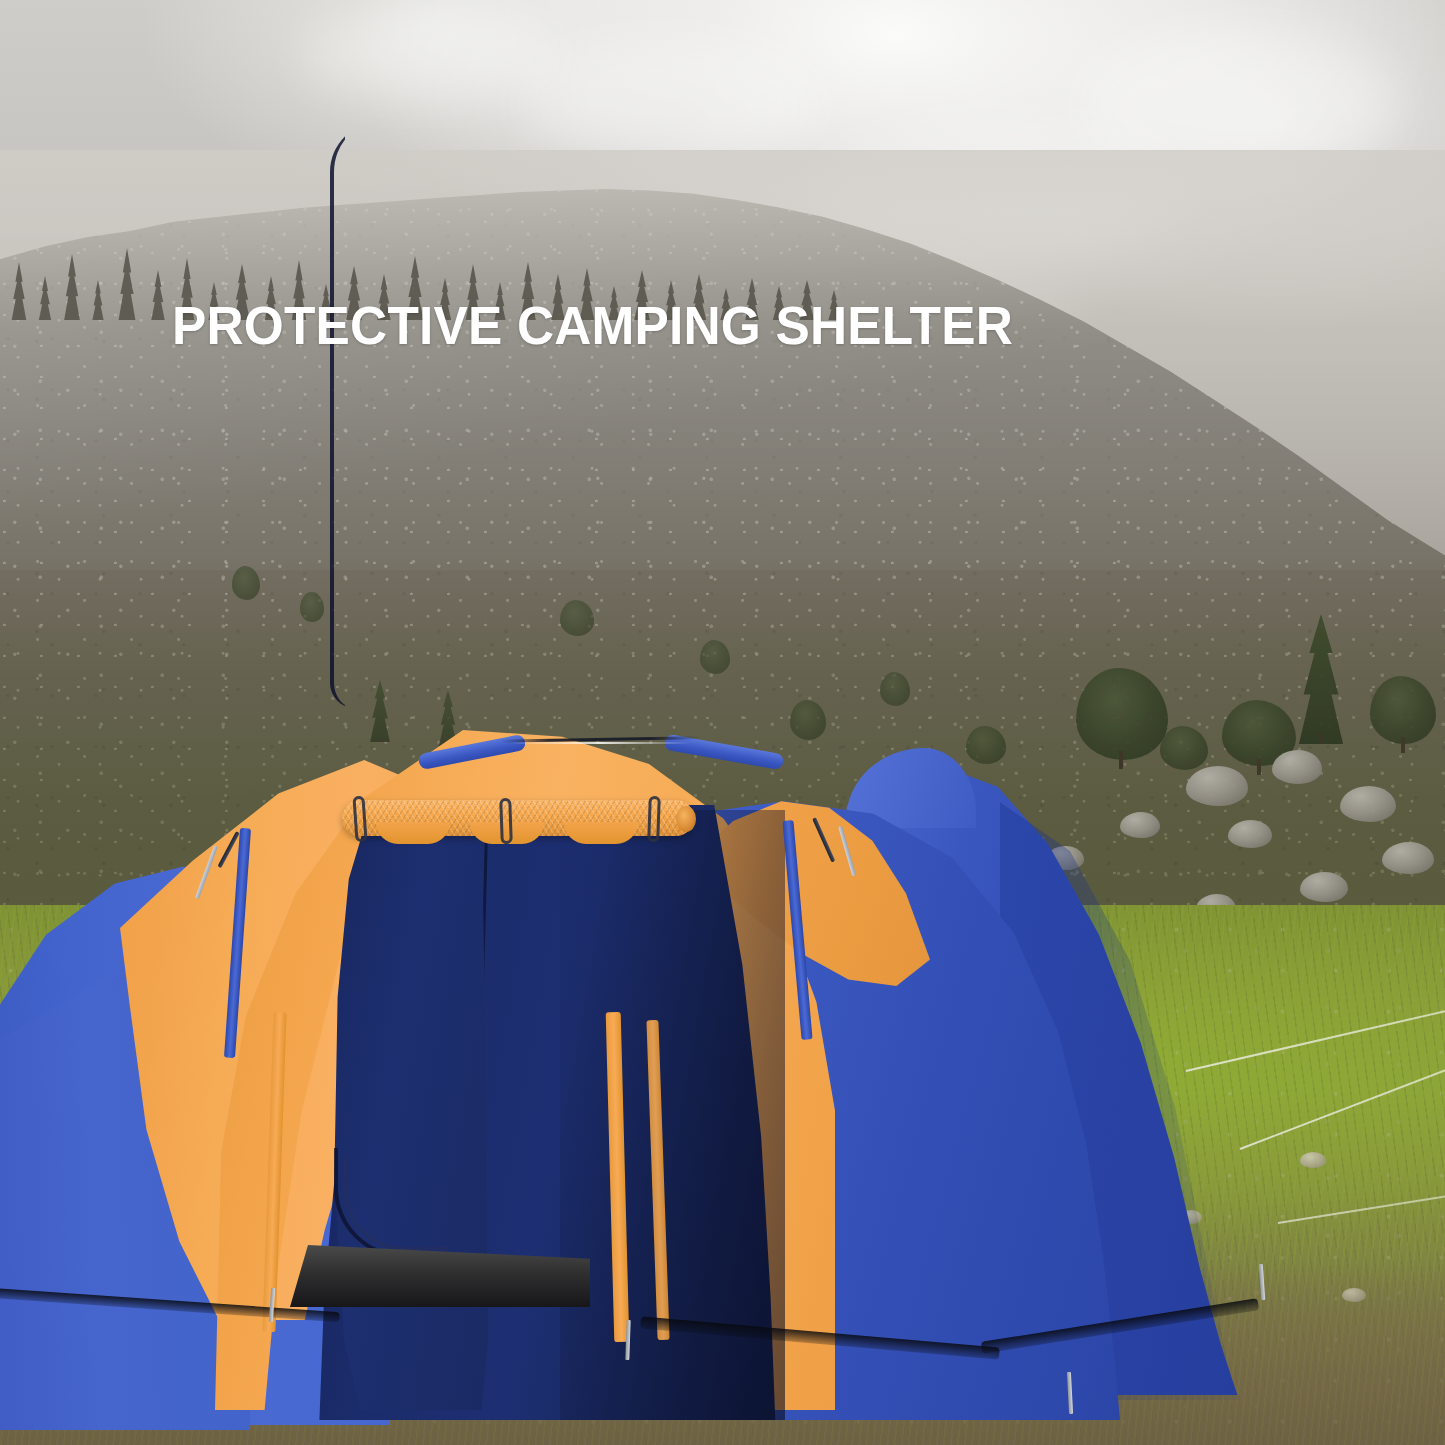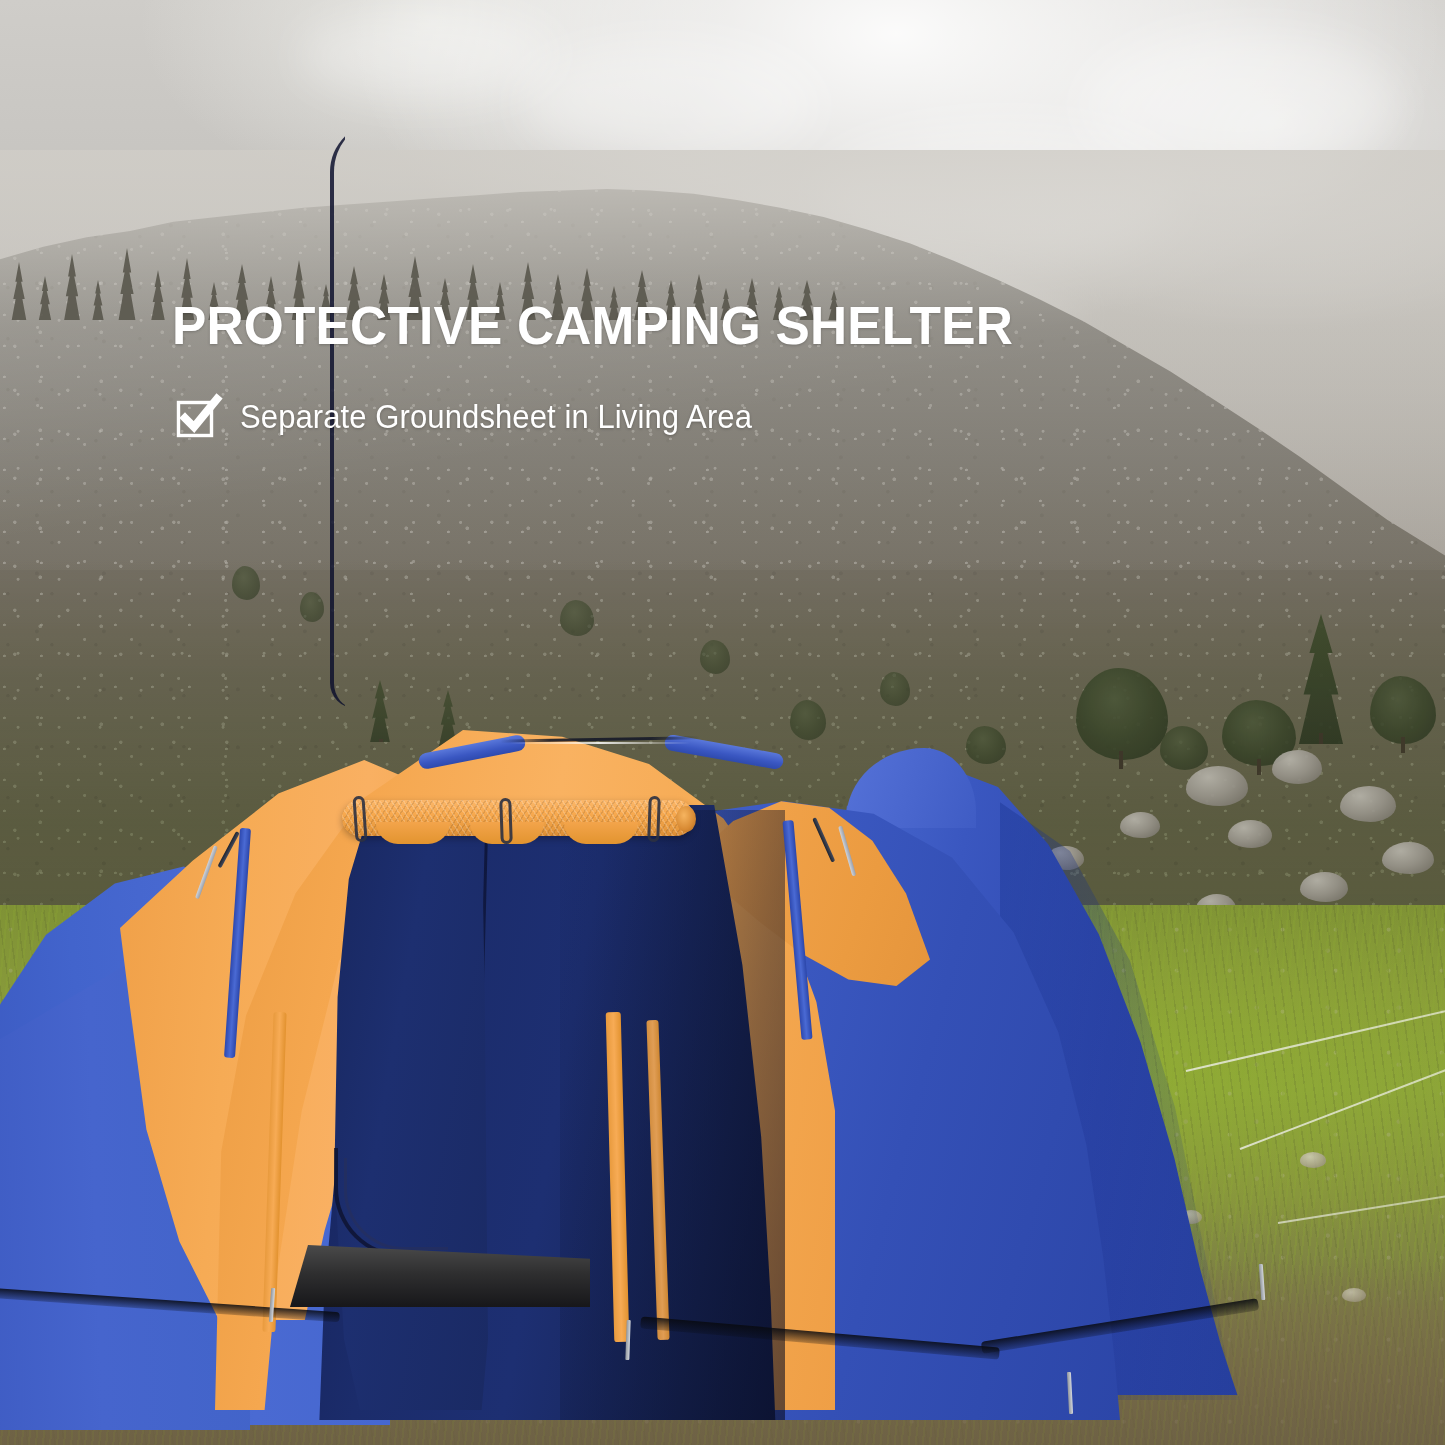--- a/index.html
+++ b/index.html
@@ -528,25 +528,16 @@
   <div class="peg" style="left:626px;top:1320px;height:40px;transform:rotate(2deg);"></div>
   <div class="peg" style="left:1068px;top:1372px;height:42px;transform:rotate(-3deg);"></div>
   <div class="peg" style="left:1260px;top:1264px;height:36px;transform:rotate(-4deg);"></div>
 
   <div class="headline">PROTECTIVE CAMPING SHELTER</div>
 
   <div class="features">
 
 
 
-    <div class="feature-row">
-      <span class="cbox">
-        <svg width="42" height="42" viewBox="0 0 42 42">
-          <rect x="2.5" y="6.5" width="33" height="33" fill="none" stroke="#ffffff" stroke-width="3.4"></rect>
-          <path d="M9 22 L18 31 L41 3" fill="none" stroke="#ffffff" stroke-width="8" stroke-linecap="square" stroke-linejoin="miter"></path>
-        </svg>
-      </span>
-      <span class="feat-text">Separate Groundsheet in Living Area</span>
-    </div>
 
   </div>
 
 </div>
 
 </body></html>

